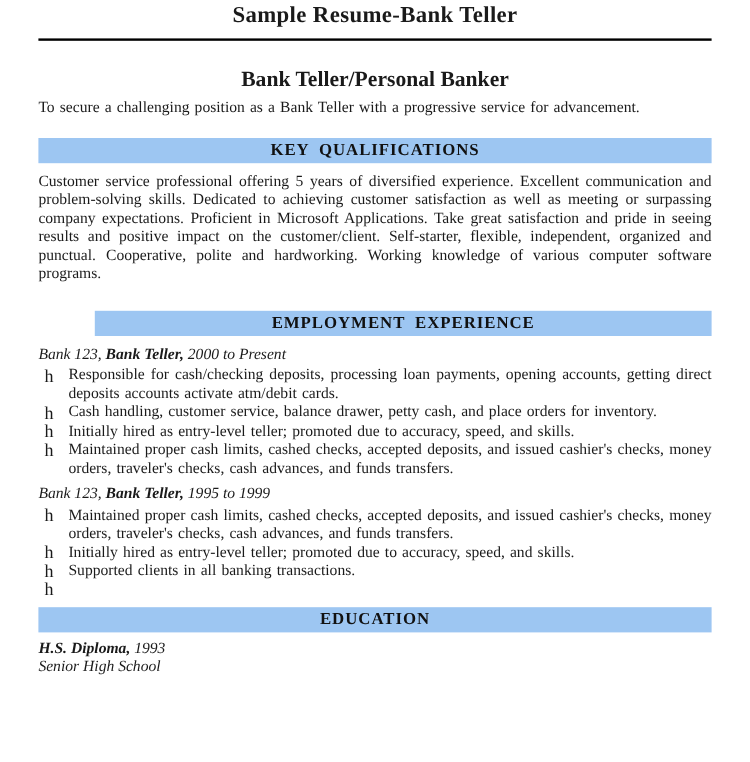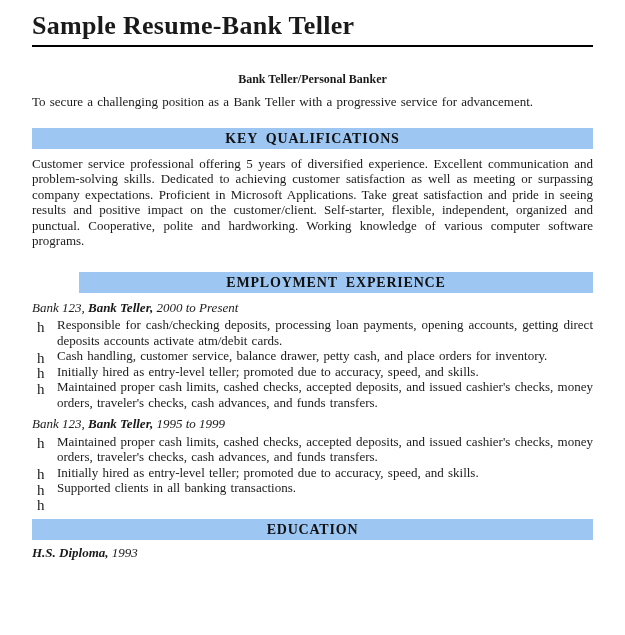--- a/index.html
+++ b/index.html
@@ -10,36 +10,35 @@
     overflow: hidden;
     font-family: "Liberation Serif", serif;
     color: #1a1a1a;
   }
   .page {
     width: 625px;
     height: 635px;
     padding: 0 32px;
   }
   .doc-title {
-    margin-top: 13px;
-    text-align: left;
-    font-size: 26px;
+    text-align: center;
+    font-size: 19px;
     font-weight: bold;
     letter-spacing: 0.3px;
     line-height: 26px;
   }
   .title-rule {
     margin-top: 6px;
     border: none;
     border-top: 2px solid #000000;
   }
   .doc-subtitle {
     margin-top: 24px;
     text-align: center;
-    font-size: 12px;
+    font-size: 18px;
     font-weight: bold;
     line-height: 16px;
   }
   .banner {
     background: #9DC6F2;
     text-align: center;
     font-size: 14px;
     font-weight: bold;
     letter-spacing: 0.8px;
     word-spacing: 4px;
@@ -142,14 +141,15 @@
     <li><span class="glyph">h</span><span>Initially hired as entry-level teller; promoted due to accuracy, speed, and skills.</span></li>
     <li><span class="glyph">h</span><span>Supported clients in all banking transactions.</span></li>
     <li><span class="glyph">h</span></li>
   </ul>
 
   <div class="banner education">EDUCATION</div>
   <div class="edu-line1">
     <span class="degree">H.S. Diploma,</span>
     <span class="degree-year">1993</span>
   </div>
+  <div class="edu-line2">Senior High School</div>
 
 </div>
 
 </body></html>

